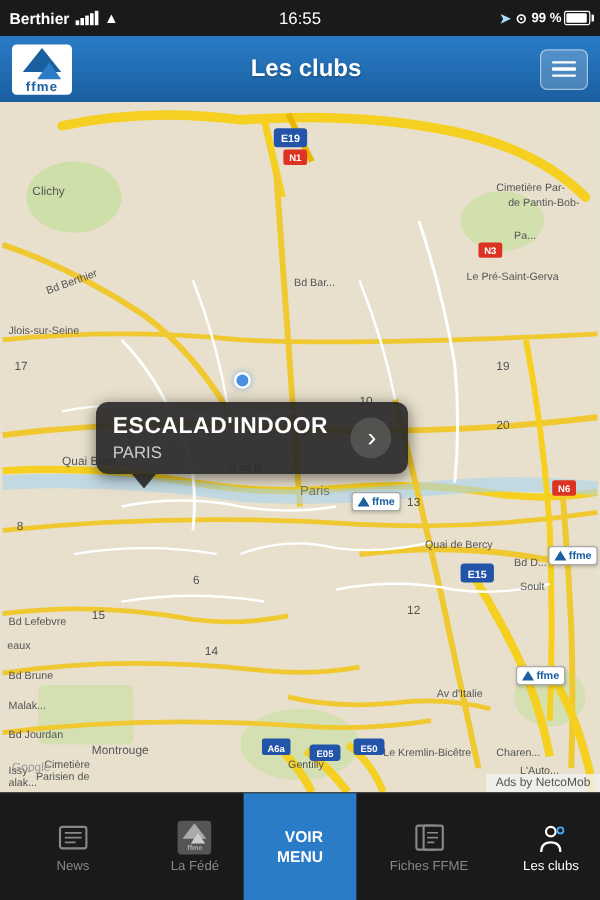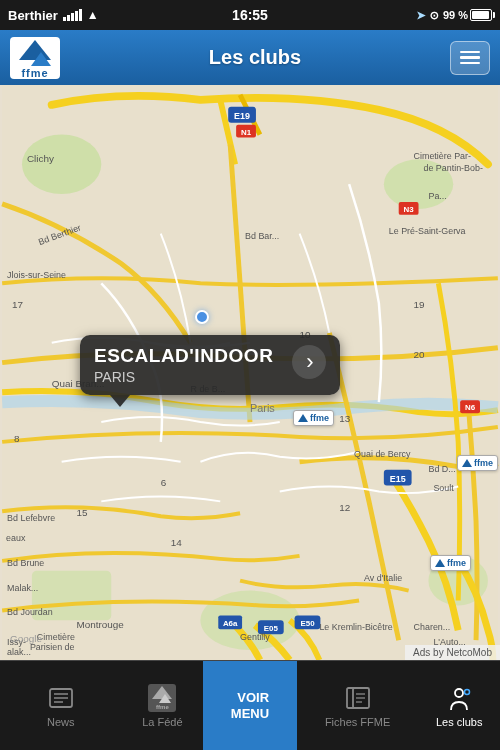--- a/index.html
+++ b/index.html
@@ -21,21 +21,21 @@
       align-items: center;
       justify-content: space-between;
       padding: 0 8px;
       color: #fff;
       font-size: 13px;
       font-weight: 600;
       position: relative;
       z-index: 100;
     }
     #status-left { display: flex; align-items: center; gap: 5px; }
-    #status-center { position: absolute; left: 50%; transform: translateX(-50%); font-size: 14px; font-weight: 700; }
+    #status-center { position: absolute; left: 50%; transform: translateX(-50%); font-size: 14px; font-weight: 400; }
     #status-right { display: flex; align-items: center; gap: 4px; font-size: 12px; }
     .signal-bars { display: flex; align-items: flex-end; gap: 1px; height: 12px; }
     .signal-bar { width: 3px; background: #fff; }
     .wifi-icon { font-size: 12px; }
     .battery-container { display: flex; align-items: center; gap: 2px; }
     .battery-body { width: 22px; height: 12px; border: 1.5px solid #fff; border-radius: 2px; position: relative; display: flex; align-items: center; padding: 1px; }
     .battery-body::after { content: ''; position: absolute; right: -4px; top: 50%; transform: translateY(-50%); width: 2px; height: 6px; background: #fff; border-radius: 0 1px 1px 0; }
     .battery-fill { height: 100%; width: 95%; background: #fff; border-radius: 1px; }
 
     
@@ -130,21 +130,21 @@
       position: absolute;
       top: 250px;
       left: 80px;
       z-index: 50;
     }
     .popup-box {
       background: rgba(40,40,40,0.92);
       border-radius: 10px;
       padding: 10px 14px 10px 14px;
       display: flex;
-      align-items: flex-start;
+      align-items: center;
       gap: 10px;
       min-width: 260px;
       box-shadow: 0 3px 12px rgba(0,0,0,0.5);
       position: relative;
     }
     .popup-box::after {
       content: '';
       position: absolute;
       bottom: -12px;
       left: 30px;

